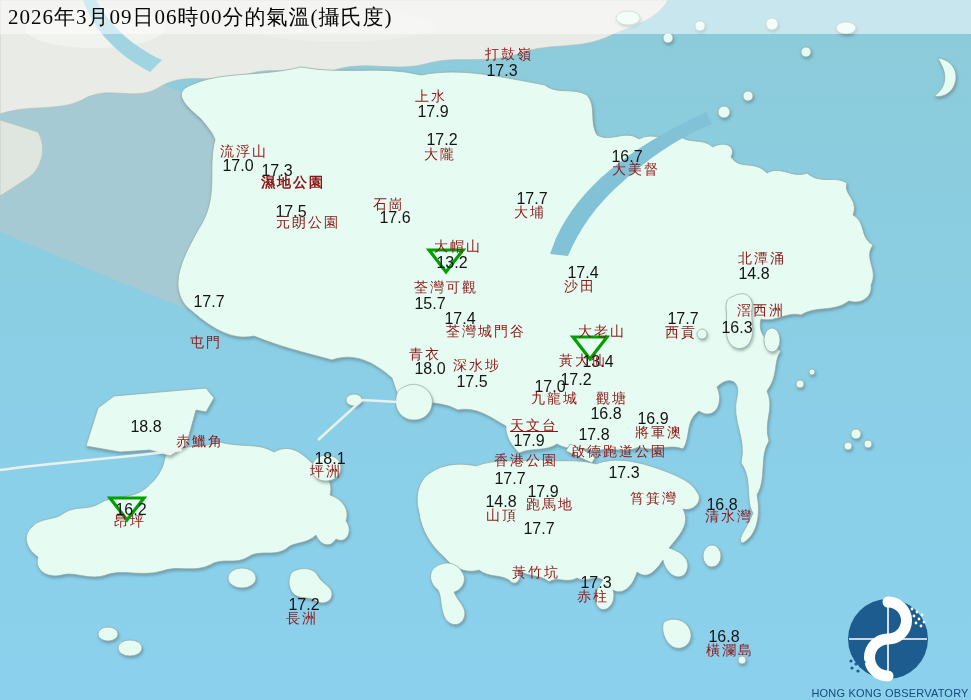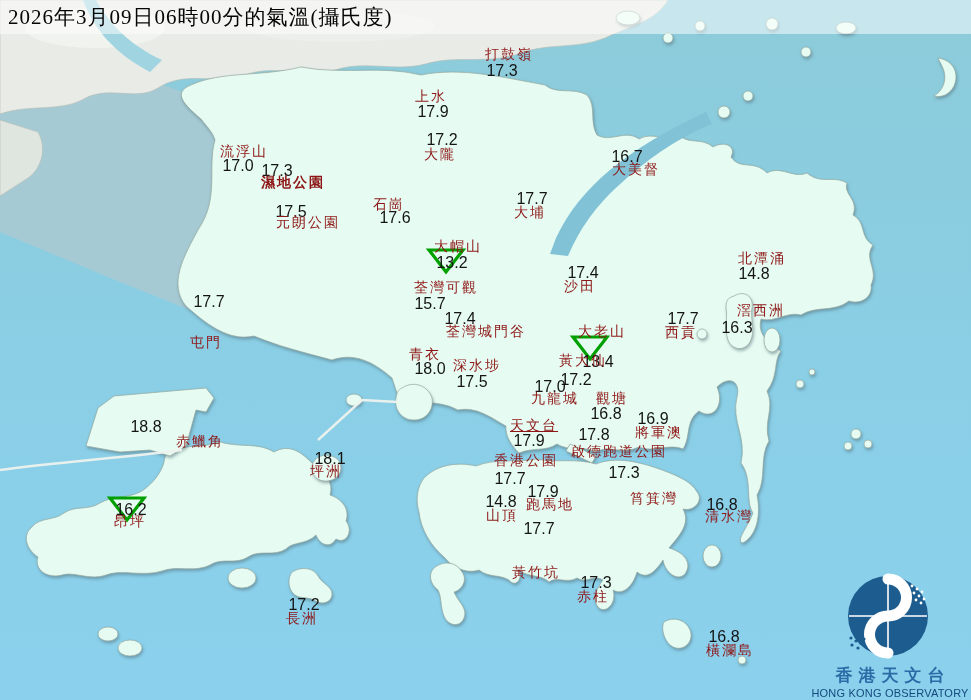--- a/index.html
+++ b/index.html
@@ -216,17 +216,16 @@
         <circle cx="16" cy="60" r="1.6"></circle>
           <circle cx="21" cy="63" r="1.6"></circle>
           <circle cx="13" cy="66" r="1.6"></circle>
         <circle cx="18" cy="69" r="1.6"></circle>
           <circle cx="23" cy="71" r="1.6"></circle>
           <circle cx="14" cy="73" r="1.6"></circle>
         <circle cx="20" cy="76" r="1.6"></circle>
           <circle cx="26" cy="67" r="1.6"></circle>
       </g>
     </svg>
-    <div id="logo-cn">香港天文台</div>
     <div id="logo-en">HONG KONG OBSERVATORY</div>
   </div>
 
 </div>
 
 </body></html>

